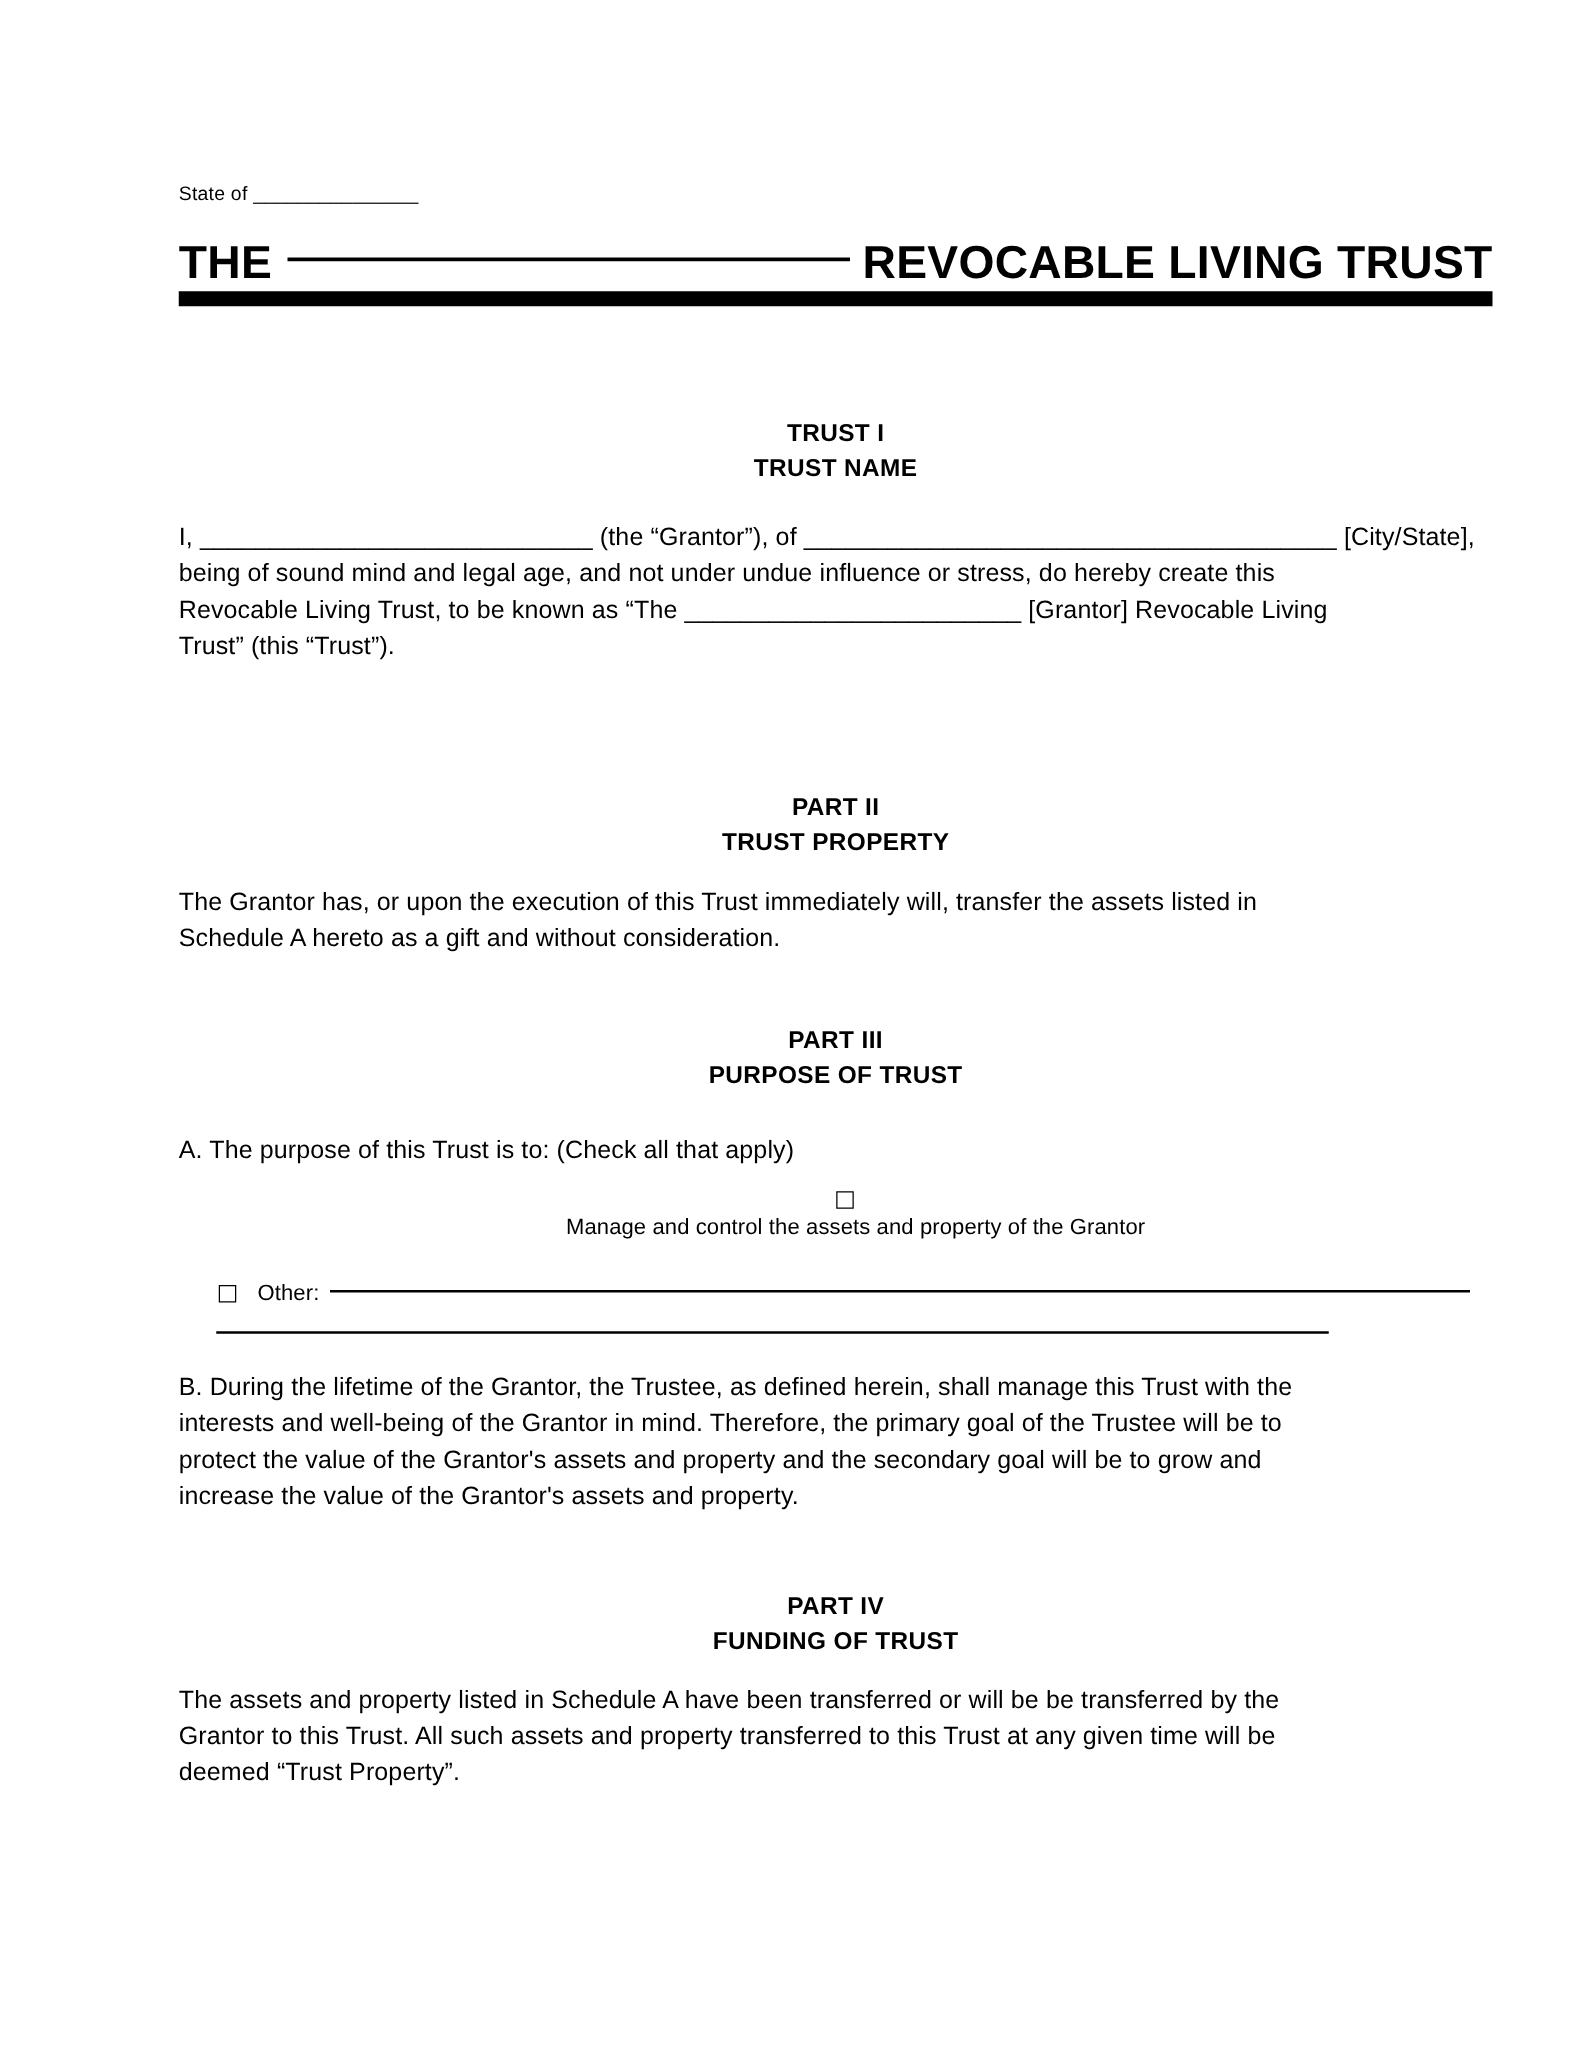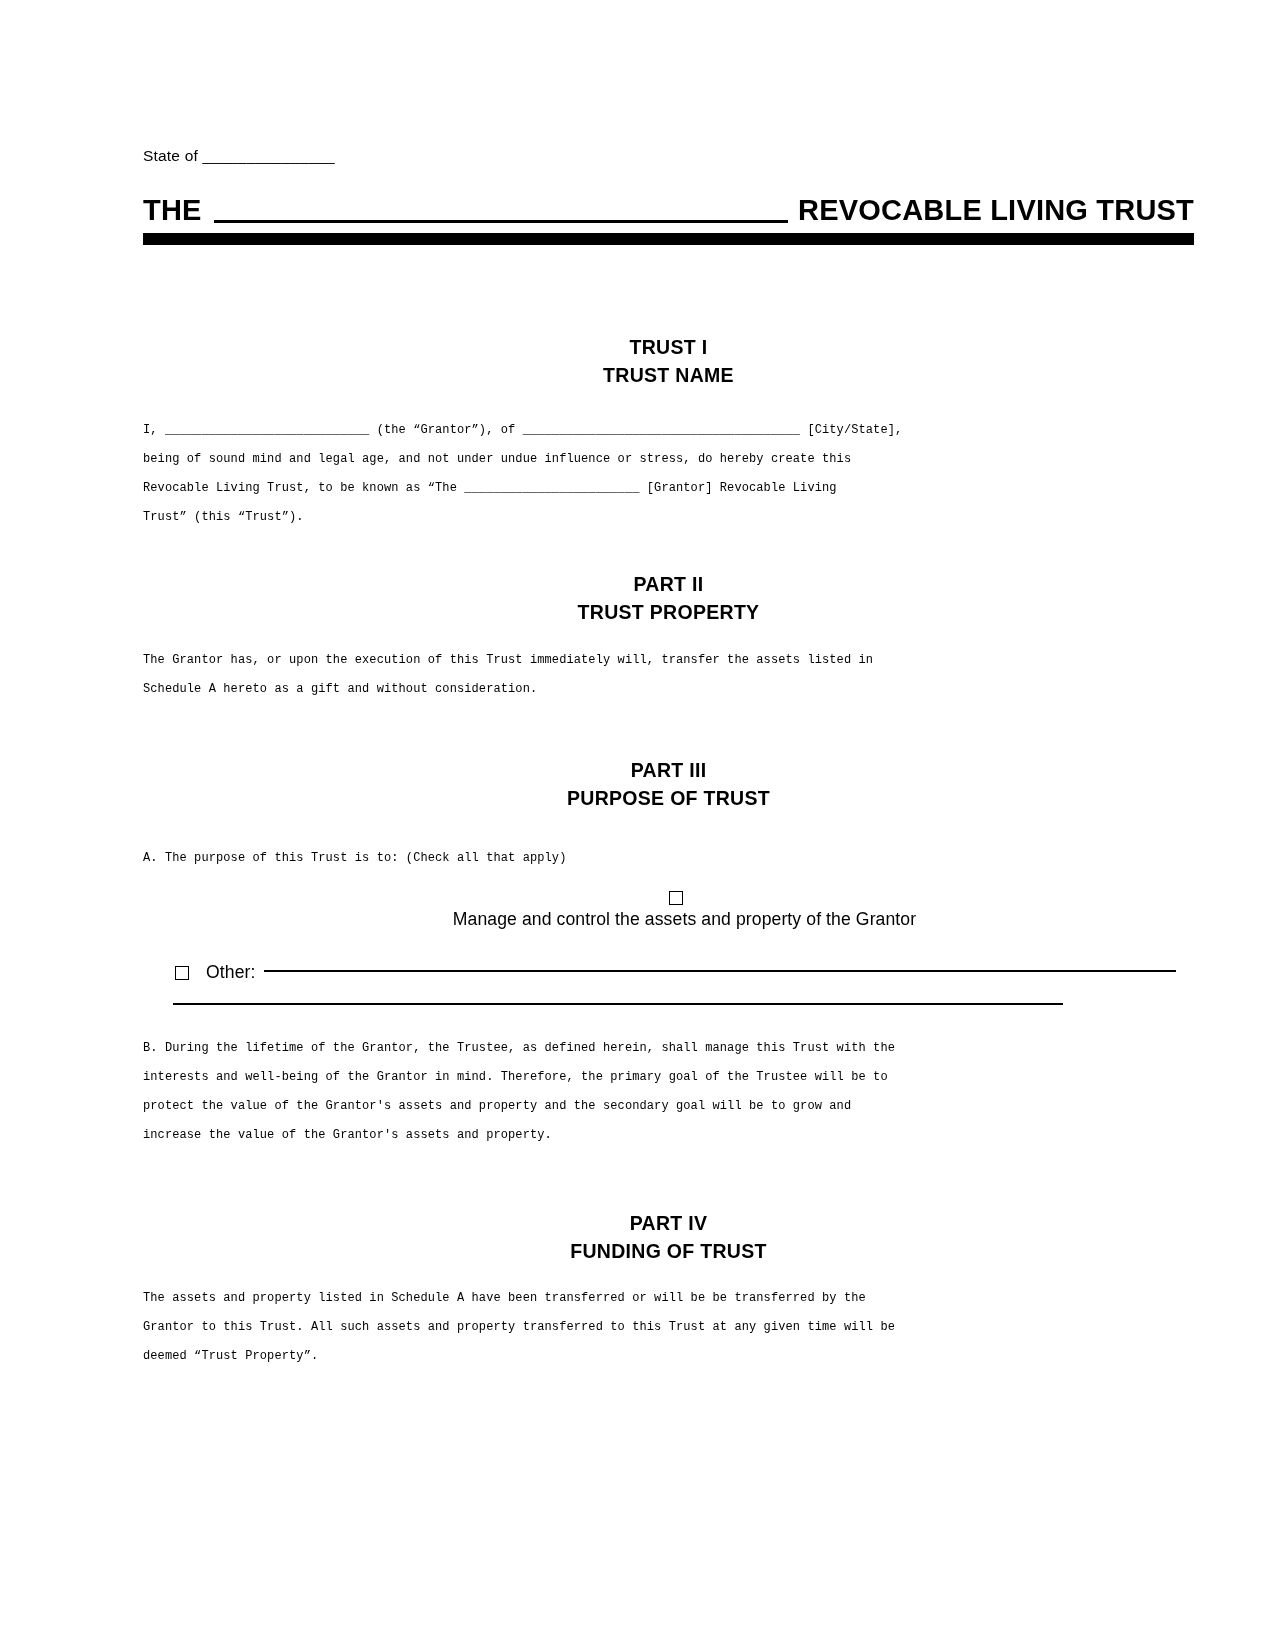--- a/index.html
+++ b/index.html
@@ -11,43 +11,43 @@
     color:#000000;
     font-family:"Liberation Sans", sans-serif;
     padding:146px 81px 0 143px;
     overflow:hidden;
   }
   .state-line {
     font-size:15.5px; line-height:20px; letter-spacing:0.2px;
     white-space:pre;
   }
   .title-row {
-    display:flex; align-items:flex-end;
+    display:flex; align-items:center;
     margin-top:26px;
-    font-size:29px; font-weight:700; line-height:36px;
+    font-size:37px; font-weight:700; line-height:36px;
     letter-spacing:0.2px; white-space:pre;
   }
   .title-blank {
     flex:1 1 auto;
     border-bottom:3px solid #000;
     margin:0 10px 5px 12px;
     min-width:60px;
   }
   .black-rule { height:12px; background:#000000; margin-top:5px; }
 
   .part-heading {
     text-align:center; font-weight:700;
     font-size:19.5px; line-height:28px; letter-spacing:0.3px;
   }
   .mt-part1 { margin-top:88px; }
-  .mt-part2 { margin-top:38px; }
+  .mt-part2 { margin-top:100px; }
   .mt-part3 { margin-top:52px; }
   .mt-part4 { margin-top:59px; }
 
-  .para { font-size:12px; line-height:29px; letter-spacing:0.1px;font-family:Liberation Mono, monospace; }
+  .para { font-size:20px; line-height:29px; letter-spacing:0.1px; }
   .para > div { white-space:pre; }
   .mt-p1 { margin-top:27px; }
   .mt-p2 { margin-top:20px; }
   .mt-aline { margin-top:32px; }
   .mt-pb { margin-top:29px; }
   .mt-p4 { margin-top:19px; }
 
   .check-row {
     display:flex; align-items:center;
     padding-left:32px;

